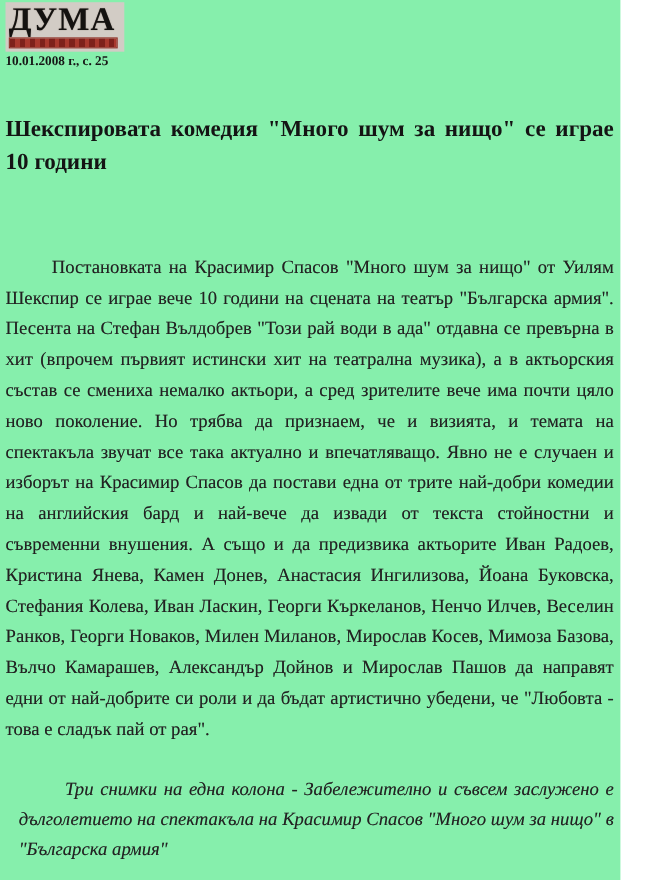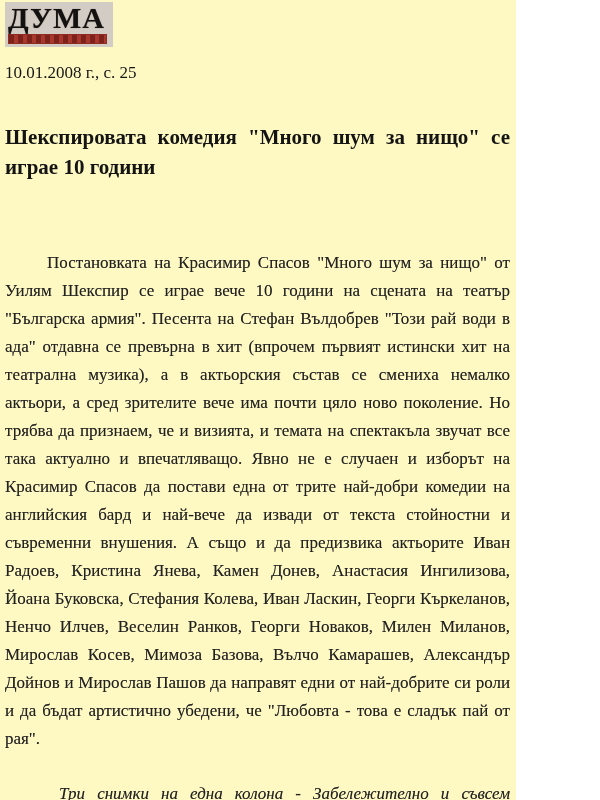--- a/index.html
+++ b/index.html
@@ -2,23 +2,23 @@
 <html lang="bg"><head>
 <meta charset="utf-8">
 <style>
   html, body {
     margin: 0;
     padding: 0;
     background: #ffffff;
   }
   .page {
     position: relative;
-    width: 516px;
+    width: 564px;
     height: 800px;
-    background: #fef9c3;
+    background: #86efac;
     font-family: "Liberation Serif", "DejaVu Serif", serif;
     color: #1c1c1c;
     overflow: hidden;
     box-sizing: border-box;
     padding: 2px 6px 16px 5px;
   }
   
   .logo {
     display: inline-block;
     background: #d2ccc5;
@@ -38,23 +38,23 @@
     display: block;
     margin-top: 1px;
     height: 8px;
     width: 97px;
     background: repeating-linear-gradient(90deg,
       #7d211b 0px, #7d211b 5px,
       #a8382d 5px, #a8382d 9px);
     border: 1px solid #8e2b22;
   }
   .dateline {
-    margin-top: 16px;
-    font-weight: normal;
-    font-size: 17px;
+    margin-top: 1px;
+    font-weight: bold;
+    font-size: 12px;
     color: #161616;
   }
   .headline {
     margin: 39px 0 0 0;
     font-weight: bold;
     font-size: 21px;
     line-height: 30px;
     text-align: justify;
     color: #141414;
   }

